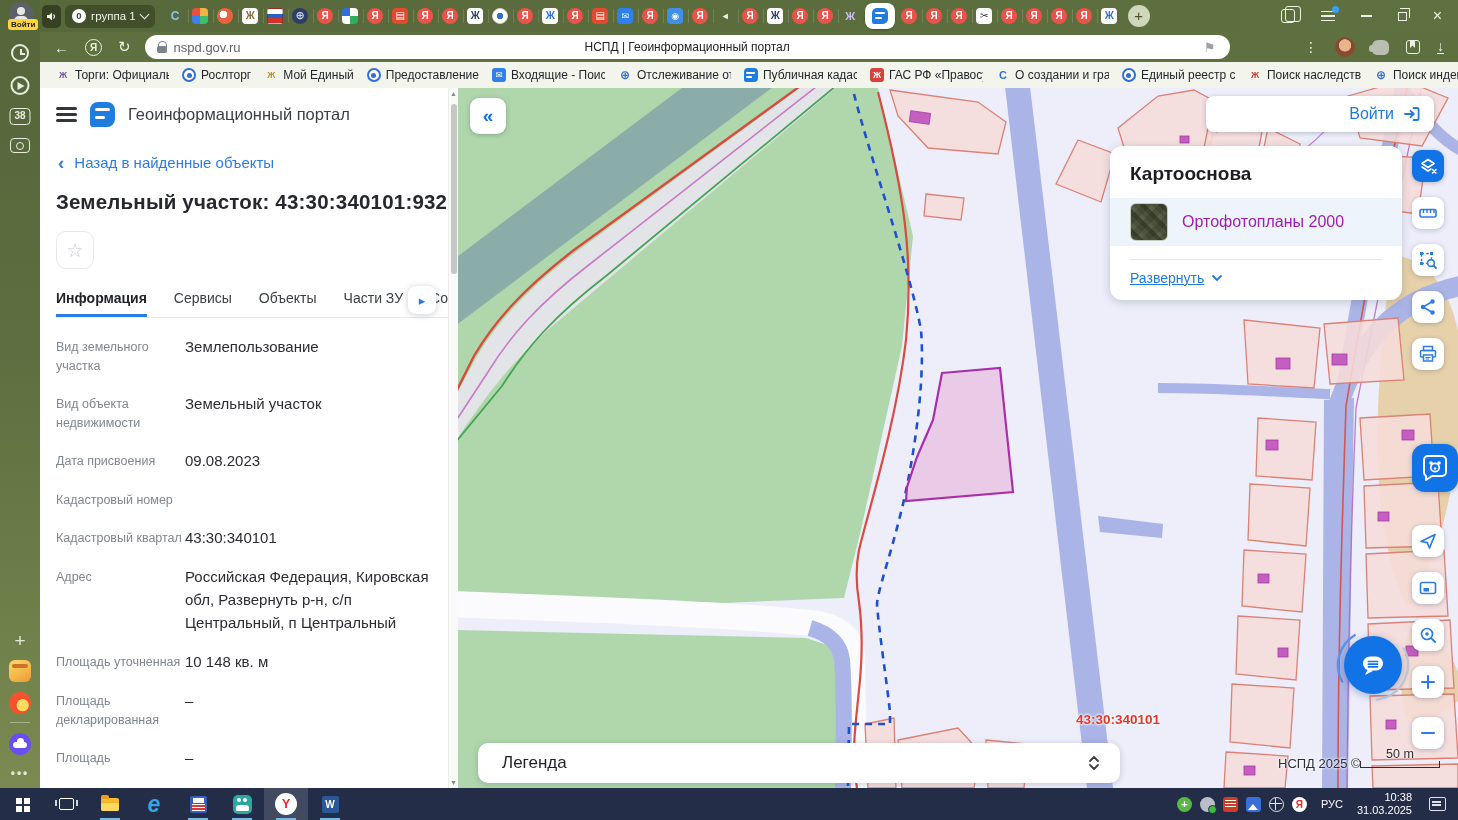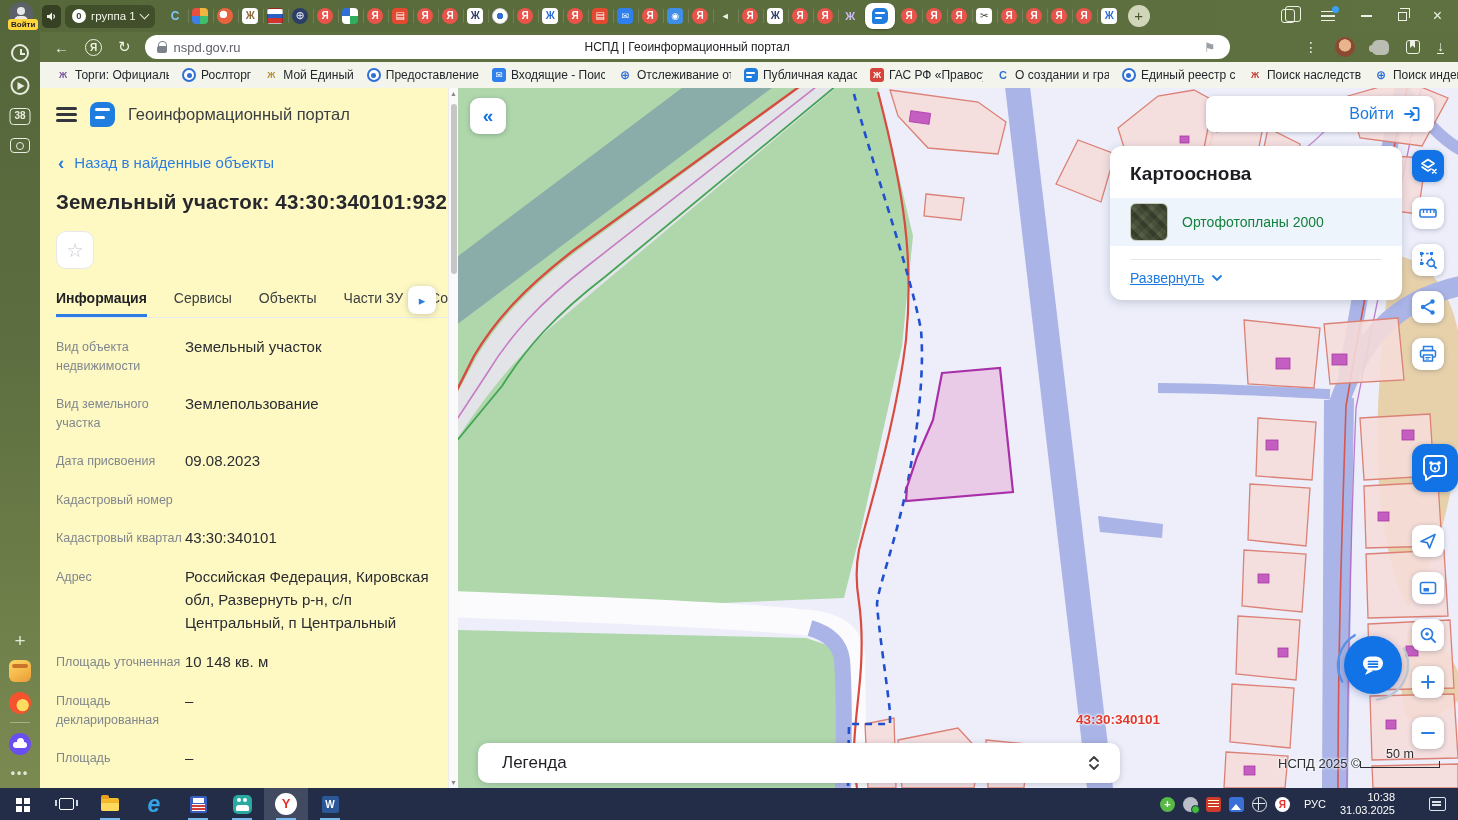--- a/index.html
+++ b/index.html
@@ -109,21 +109,21 @@
   .b-sphere{color:#2f6fd6;font-size:12px}
   .b-nspd{background:#1f7de0;border-radius:4px 4px 4px 2px;position:relative}
   .b-nspd::before{content:"";position:absolute;left:2.5px;top:3.5px;width:9px;height:2px;background:#fff;border-radius:2px}
   .b-nspd::after{content:"";position:absolute;left:2.5px;top:8px;width:6px;height:2px;background:#fff;border-radius:2px}
   .b-gasred{background:#d6433a;color:#fff}
   .b-curl{color:#2f6fd6;font-size:11px}
   .b-crestred{color:#c23c35}
 
   
   .content{position:absolute;left:40px;top:88px;width:1418px;height:700px;display:flex;z-index:3}
-  .panel{width:408px;height:700px;background:#fef9c3;overflow:hidden;position:relative}
+  .panel{width:408px;height:700px;background:#ffffff;overflow:hidden;position:relative}
   .phead{display:flex;align-items:center;gap:13px;margin:14px 0 0 16px}
   .ic-burger{width:21px;height:2.6px;background:#33373d;border-radius:2px;box-shadow:0 6px 0 #33373d,0 12px 0 #33373d;margin-bottom:12px}
   .nspdlogo{width:25px;height:25px;background:#1f7de0;border-radius:8px 8px 8px 3px;position:relative}
   .nspdlogo::before{content:"";position:absolute;left:5px;top:6px;width:15px;height:3.4px;background:#fff;border-radius:3px}
   .nspdlogo::after{content:"";position:absolute;left:5px;top:14px;width:10px;height:3.4px;background:#fff;border-radius:3px}
   .ptitle{font-size:16.5px;color:#3a3e45}
   .backlink{display:flex;align-items:center;gap:10px;margin:27px 0 0 18px;color:#2b7de1;font-size:15px}
   .backlink .chv{font-size:19px;line-height:14px;font-weight:bold}
   .objtitle{margin:19px 0 0 16px;font-size:20.5px;font-weight:700;color:#26282d;letter-spacing:.2px}
   .starbtn{margin:17px 0 0 16px;width:38px;height:38px;border:1px solid #e6e8ec;border-radius:10px;background:#fff;color:#c3c8d0;font-size:19px;display:flex;align-items:center;justify-content:center}
@@ -143,21 +143,21 @@
   
   .map{position:relative;width:1000px;height:700px;overflow:hidden;background:#edeefa}
   .map svg.base{position:absolute;left:0;top:0}
   .mbtn{position:absolute;background:#fff;border-radius:9px;box-shadow:0 1px 5px rgba(30,45,70,.28);display:flex;align-items:center;justify-content:center}
   .collapse-btn{left:12px;top:10px;width:36px;height:36px;color:#1273e6;font-size:19px;font-weight:bold}
   .map-login{left:748px;top:8px;width:228px;height:36px;border-radius:8px;justify-content:flex-end;gap:9px;padding-right:13px;color:#1f7ae0;font-size:16px}
   .bcard{position:absolute;left:652px;top:58px;width:292px;background:#fff;border-radius:12px;box-shadow:0 2px 10px rgba(30,45,70,.22);padding:17px 20px 14px;z-index:2}
   .bcard h2{font-size:19px;font-weight:700;color:#1c1d21}
   .brow{display:flex;align-items:center;gap:14px;background:#edf4fc;margin:13px -20px 0;padding:5px 20px}
   .bthumb{width:38px;height:38px;border-radius:6px;flex:0 0 auto;background:repeating-linear-gradient(45deg,#868c76 0 5px,#6e7461 5px 9px,#9aa089 9px 13px),repeating-linear-gradient(-45deg,#7d8370 0 7px,#8f9680 7px 12px);background-blend-mode:multiply;border:1px solid #c8ccc0}
-  .blabel{font-size:14px;color:#15803d}
+  .blabel{font-size:16px;color:#a21caf}
   .bdiv{border-top:1px solid #e4e7ec;margin:13px 0 10px}
   .bexpand{display:flex;align-items:center;gap:7px;color:#1f7ae0;font-size:14px}
   .bexpand span{text-decoration:underline}
   .mtool{left:954px;width:32px;height:32px}
   .mtool.active{background:#1273e6}
   .bearbtn{position:absolute;left:954px;top:356px;width:46px;height:48px;background:#1273e6;border-radius:13px;box-shadow:0 1px 5px rgba(30,45,70,.3);display:flex;align-items:center;justify-content:center}
   .chat-ring{position:absolute;left:877px;top:539px}
   .chatbtn{position:absolute;left:886px;top:548px;width:58px;height:58px;border-radius:50%;background:#1273e6;box-shadow:0 2px 8px rgba(20,60,130,.35);display:flex;align-items:center;justify-content:center}
   .legendbar{position:absolute;left:20px;top:655px;width:642px;height:40px;background:#fff;border-radius:10px;box-shadow:0 1px 6px rgba(30,45,70,.22);display:flex;align-items:center;padding:0 18px 0 24px}
   .legendbar .lg-label{font-size:17px;color:#1f2026}
@@ -195,21 +195,21 @@
   .tri-ppl::after{content:"";position:absolute;right:-2px;bottom:-2px;width:7px;height:7px;background:#3dbf3d;border-radius:50%;border:1px solid #232d47}
   .tri-ccm{background:#d03a2a}
   .tri-ccm::before{content:"";position:absolute;left:2px;top:3px;width:11px;height:1.5px;background:#ffd;box-shadow:0 3px 0 #ffd,0 6px 0 #ffd}
   .tri-photo{background:#3a6fd8}
   .tri-photo::before{content:"";position:absolute;left:2px;bottom:2px;border-left:5px solid transparent;border-right:5px solid transparent;border-bottom:6px solid #fff}
   .tri-globe{border-radius:50%;border:1.6px solid #e4e7ee}
   .tri-globe::before{content:"";position:absolute;left:5px;top:0;width:1.5px;height:12px;background:#e4e7ee}
   .tri-globe::after{content:"";position:absolute;left:0;top:5px;width:12px;height:1.5px;background:#e4e7ee}
   .tri-y{border-radius:50%;background:#fff;color:#e8302a;font-size:10px;font-weight:bold;text-align:center;line-height:15px}
   .tb-lang{color:#fff;font-size:11px;margin:0 6px}
-  .tb-clock{color:#fff;font-size:11px;line-height:13px;text-align:right;margin-right:26px}
+  .tb-clock{color:#fff;font-size:11px;line-height:13px;text-align:right;margin-right:9px}
   .ic-notif{width:17px;height:14px;border:1.6px solid #dfe3ea;border-radius:2px;position:relative}
   .ic-notif::before{content:"";position:absolute;left:2px;top:3px;width:9px;height:1.5px;background:#dfe3ea;box-shadow:0 3px 0 #dfe3ea}
 </style>
 </head>
 <body>
 
 <div class="screen">
 
   <aside class="rail">
     <div class="rail-login">
@@ -534,27 +534,27 @@
 
           <div class="ptab">Соста</div>
 
         <div class="ptab-next">
             <span>▸</span>
           </div>
       </div>
       <div class="fields">
 
           <div class="frow">
+            <span class="flabel">Вид земельного участка</span>
+            <span class="fvalue">Землепользование</span>
+          </div>
+
+          <div class="frow">
             <span class="flabel">Вид объекта недвижимости</span>
             <span class="fvalue">Земельный участок</span>
-          </div>
-
-          <div class="frow">
-            <span class="flabel">Вид земельного участка</span>
-            <span class="fvalue">Землепользование</span>
           </div>
 
           <div class="frow">
             <span class="flabel">Дата присвоения</span>
             <span class="fvalue">09.08.2023</span>
           </div>
 
           <div class="frow">
             <span class="flabel">Кадастровый номер</span>
           </div>

